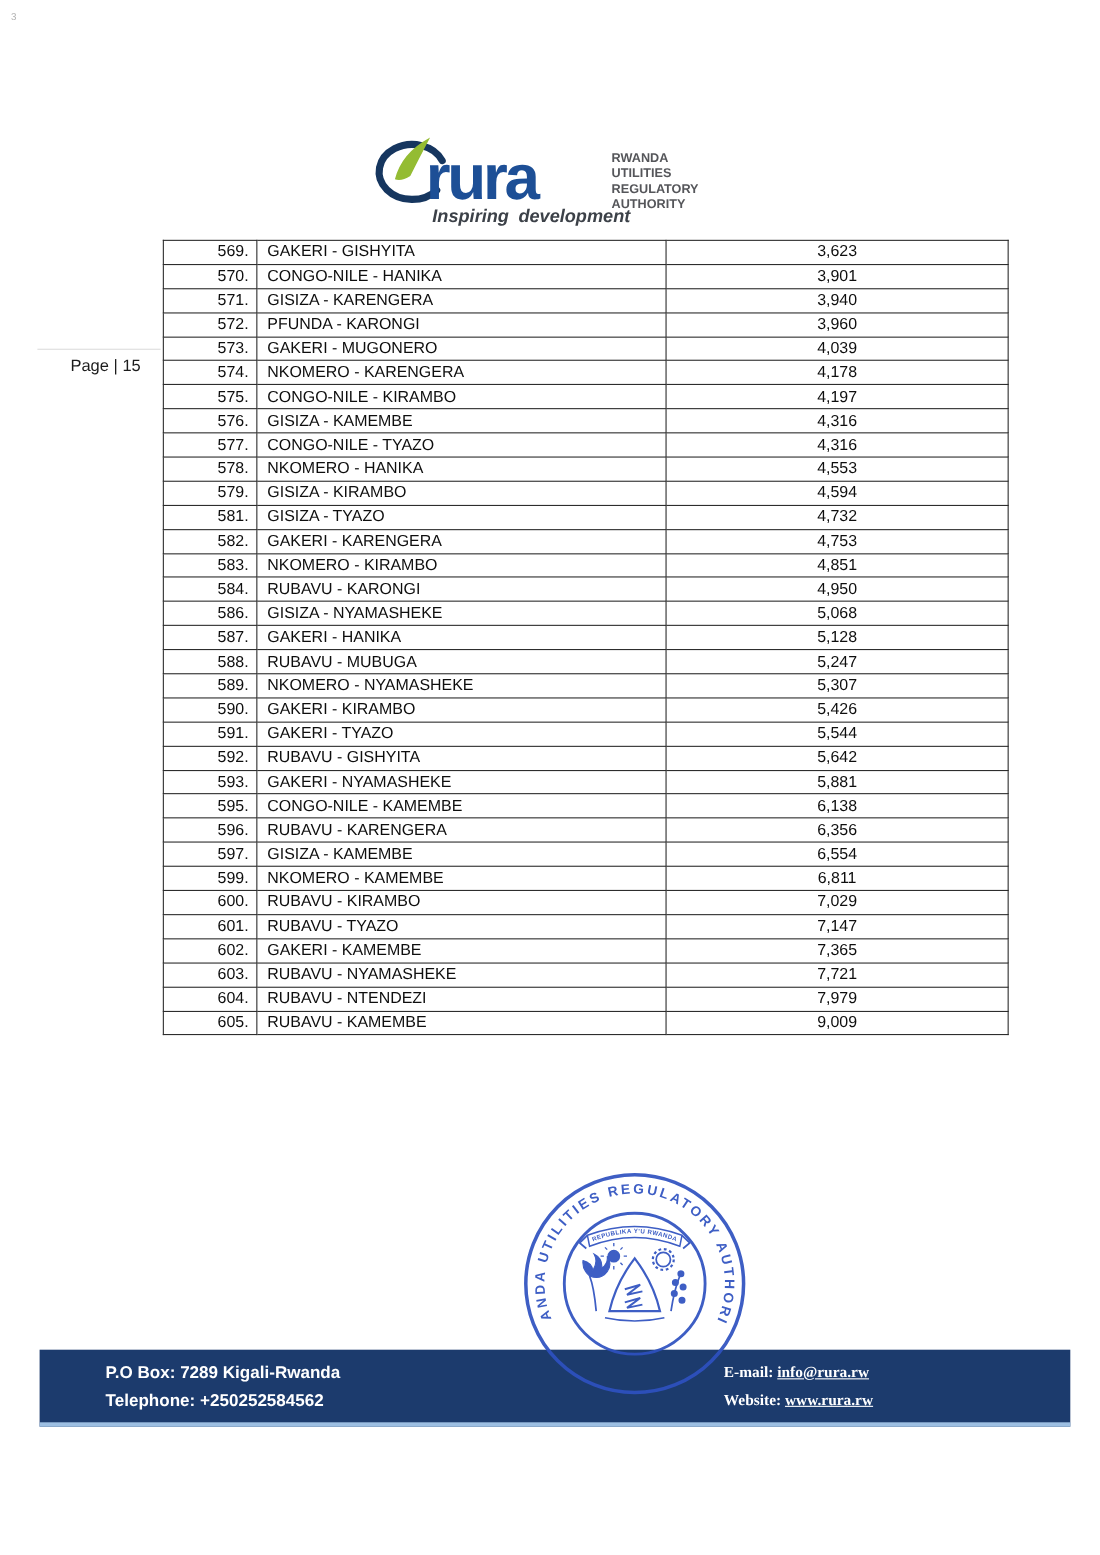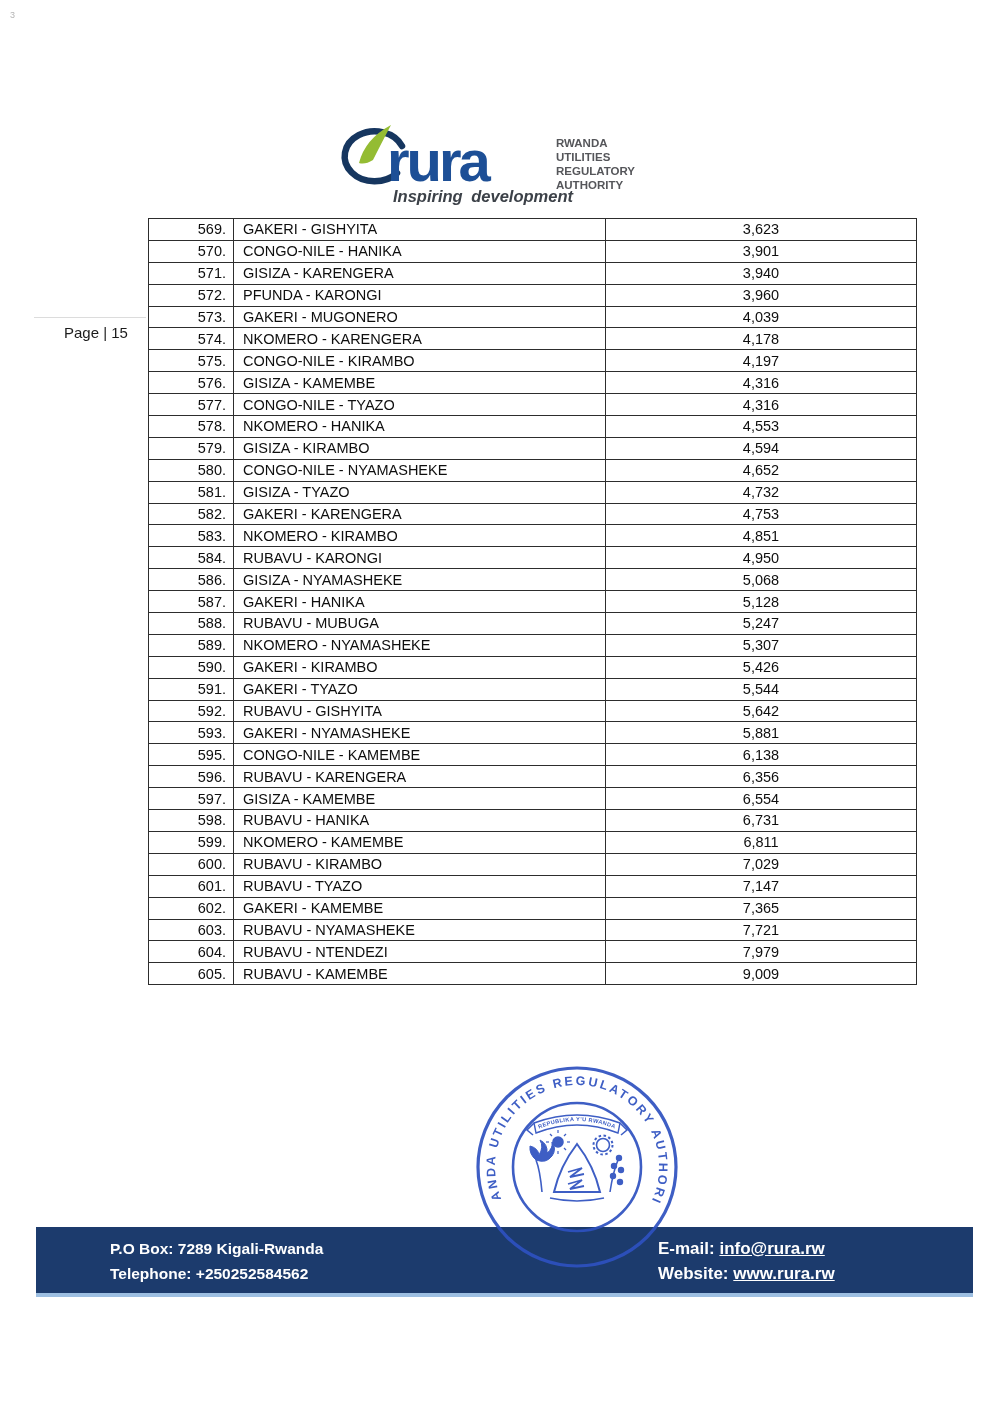--- a/index.html
+++ b/index.html
@@ -34,22 +34,22 @@
   .fare-table .route-cell{text-align:left;padding-left:9px;}
   .fare-table .fare-cell{text-align:center;}
   
   .stamp-svg{position:absolute;left:472px;top:1062px;width:210px;height:210px;z-index:5;opacity:.92;}
   
   .footer-bar{
     position:absolute;left:36px;top:1227px;width:937px;height:66px;
     border-bottom:4px solid #9dbfe2;
     z-index:2;
   }
-  .footer-left{position:absolute;left:74px;top:9px;color:#ffffff;font-weight:bold;font-size:15.5px;line-height:25px;}
-  .footer-right{position:absolute;left:622px;top:9px;color:#ffffff;font-weight:bold;font-size:17px;line-height:25px;}
+  .footer-left{position:absolute;left:60px;top:9px;color:#ffffff;font-weight:bold;font-size:15.5px;line-height:25px;}
+  .footer-right{position:absolute;left:622px;top:9px;color:#ffffff;font-weight:bold;font-size:14px;line-height:25px;font-family:Liberation Serif, serif;}
   .footer-right a{color:#ffffff;text-decoration:underline;}
 </style>
 </head>
 <body>
 
 <div class="page">
 
   <div class="corner-mark">3</div>
 
   <svg class="logo-svg" viewBox="0 0 300 90">
@@ -130,25 +130,20 @@
           <td class="num-cell">578.</td>
           <td class="route-cell">NKOMERO - HANIKA</td>
           <td class="fare-cell">4,553</td>
         </tr>
         <tr>
           <td class="num-cell">579.</td>
           <td class="route-cell">GISIZA - KIRAMBO</td>
           <td class="fare-cell">4,594</td>
         </tr>
         <tr>
-          <td class="num-cell">580.</td>
-          <td class="route-cell">CONGO-NILE - NYAMASHEKE</td>
-          <td class="fare-cell">4,652</td>
-        </tr>
-        <tr>
           <td class="num-cell">581.</td>
           <td class="route-cell">GISIZA - TYAZO</td>
           <td class="fare-cell">4,732</td>
         </tr>
         <tr>
           <td class="num-cell">582.</td>
           <td class="route-cell">GAKERI - KARENGERA</td>
           <td class="fare-cell">4,753</td>
         </tr>
         <tr>
@@ -208,25 +203,20 @@
         </tr>
         <tr>
           <td class="num-cell">596.</td>
           <td class="route-cell">RUBAVU - KARENGERA</td>
           <td class="fare-cell">6,356</td>
         </tr>
         <tr>
           <td class="num-cell">597.</td>
           <td class="route-cell">GISIZA - KAMEMBE</td>
           <td class="fare-cell">6,554</td>
-        </tr>
-        <tr>
-          <td class="num-cell">598.</td>
-          <td class="route-cell">RUBAVU - HANIKA</td>
-          <td class="fare-cell">6,731</td>
         </tr>
         <tr>
           <td class="num-cell">599.</td>
           <td class="route-cell">NKOMERO - KAMEMBE</td>
           <td class="fare-cell">6,811</td>
         </tr>
         <tr>
           <td class="num-cell">600.</td>
           <td class="route-cell">RUBAVU - KIRAMBO</td>
           <td class="fare-cell">7,029</td>

